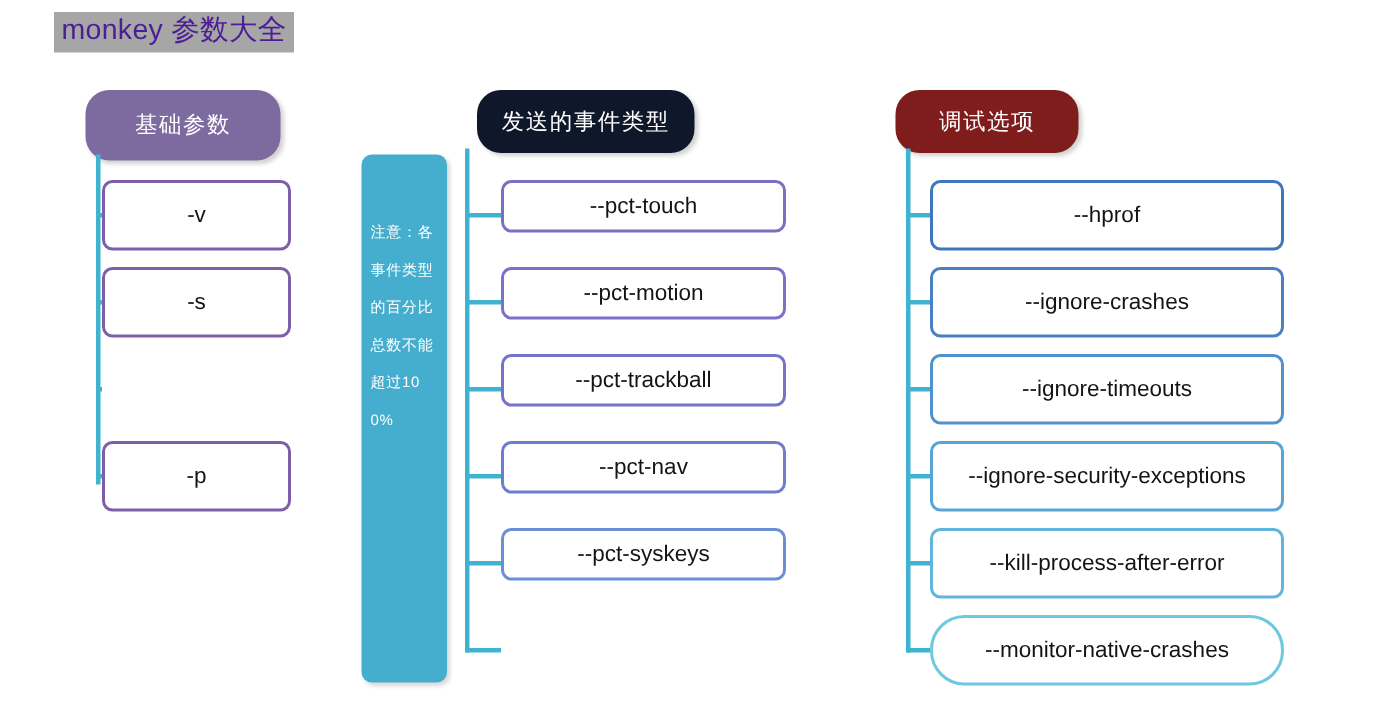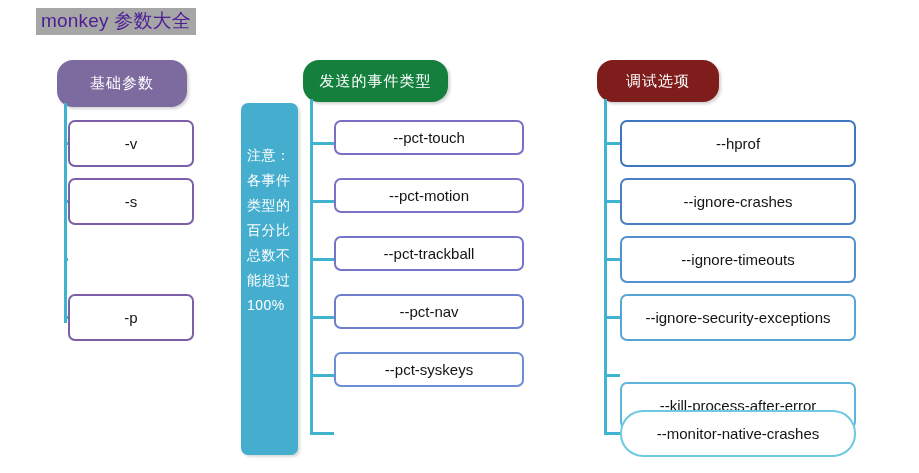--- a/index.html
+++ b/index.html
@@ -60,21 +60,21 @@
     left: 241px;
     top: 103px;
     width: 57px;
     height: 352px;
     background: #45aece;
     border-radius: 7px;
     box-shadow: 2px 2px 3px rgba(0,0,0,0.15);
     box-sizing: border-box;
     padding: 40px 6px 6px 6px;
     color: #ffffff;
-    font-size: 14px;
+    font-size: 10px;
     line-height: 25px;
     letter-spacing: 0.5px;
     word-break: break-all;
     text-align: left;
   }
 
   
   .trunk {
     position: absolute;
     width: 3px;
@@ -116,21 +116,21 @@
   <div class="title-wrap">
     <span class="title-text" style="background: rgb(166, 166, 166);">monkey 参数大全</span>
   </div>
 
   <div class="col-header hdr-1" style="background: rgb(125, 106, 159);">基础参数</div>
   <div class="trunk trunk-1" style="background: rgb(63, 179, 208);"></div>
   <div id="col1-items"></div>
 
   <div class="note-box" style="background: rgb(69, 174, 206);">注意：各事件类型的百分比总数不能超过100%</div>
 
-  <div class="col-header hdr-2" style="background: #15803d;">发送的事件类型</div>
+  <div class="col-header hdr-2" style="background: #0f172a; margin-left: 15px;">发送的事件类型</div>
   <div class="trunk trunk-2" style="background: rgb(63, 179, 208);"></div>
   <div id="col2-items"></div>
 
   <div class="col-header hdr-3" style="background: #7f1d1d;">调试选项</div>
   <div class="trunk trunk-3" style="background: rgb(63, 179, 208);"></div>
   <div id="col3-items"></div>
 
 <div class="stub" style="left: 64px; top: 142px; width: 4px; background: rgb(63, 179, 208);"></div>
     <div class="item-box col1-box" style="top: 120px; border-color: rgb(125, 95, 168);">-v</div>
     <div class="stub" style="left: 64px; top: 200px; width: 4px; background: rgb(63, 179, 208);"></div>
@@ -151,16 +151,16 @@
     <div class="stub" style="left: 310px; top: 432px; width: 24px; background: rgb(63, 179, 208);"></div>
     <div class="stub" style="left: 604px; top: 142px; width: 16px; background: rgb(63, 179, 208);"></div>
     <div class="item-box col3-box" style="top: 120px; border-color: rgb(63, 118, 189);">--hprof</div>
     <div class="stub" style="left: 604px; top: 200px; width: 16px; background: rgb(63, 179, 208);"></div>
     <div class="item-box col3-box" style="top: 178px; border-color: rgb(74, 127, 193);">--ignore-crashes</div>
     <div class="stub" style="left: 604px; top: 258px; width: 16px; background: rgb(63, 179, 208);"></div>
     <div class="item-box col3-box" style="top: 236px; border-color: rgb(83, 145, 204);">--ignore-timeouts</div>
     <div class="stub" style="left: 604px; top: 316px; width: 16px; background: rgb(63, 179, 208);"></div>
     <div class="item-box col3-box" style="top: 294px; border-color: rgb(87, 165, 214);">--ignore-security-exceptions</div>
     <div class="stub" style="left: 604px; top: 374px; width: 16px; background: rgb(63, 179, 208);"></div>
-    <div class="item-box col3-box" style="top: 352px; border-color: rgb(95, 181, 220); margin-top: 30px;">--kill-process-after-error</div>
+    <div class="item-box col3-box" style="top: 352px; border-color: rgb(95, 181, 220);">--kill-process-after-error</div>
     <div class="stub" style="left: 604px; top: 432px; width: 16px; background: rgb(63, 179, 208);"></div>
     <div class="item-box col3-box" style="top: 410px; border-color: rgb(110, 200, 224); border-radius: 23px;">--monitor-native-crashes</div>
   </div>
 
 </body></html>

